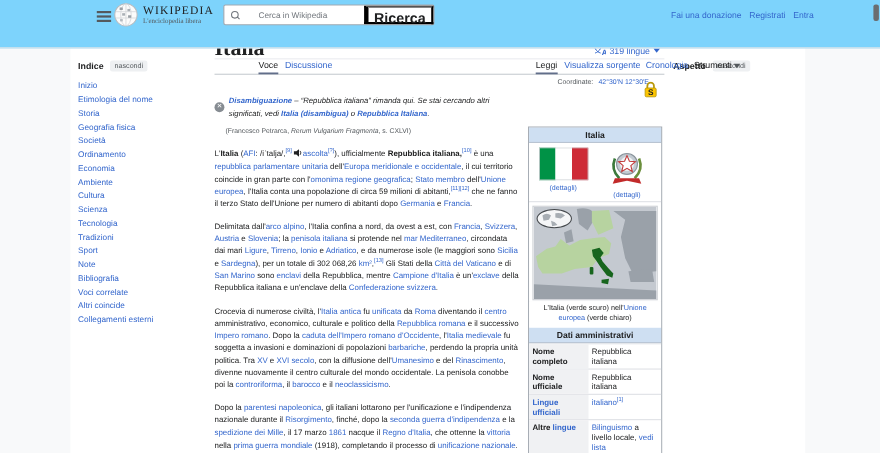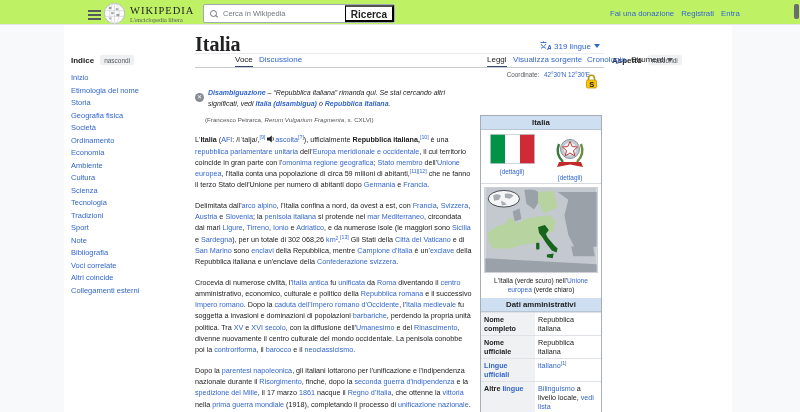--- a/index.html
+++ b/index.html
@@ -1,40 +1,40 @@
 <!DOCTYPE html>
 <html><head>
 <meta charset="utf-8">
 <style>
   * { margin:0; padding:0; box-sizing:border-box; }
   html,body { width:800px; height:412px; overflow:hidden; background:#f8f9fa;
     font-family:"Liberation Sans", sans-serif; color:#202122; }
   #screen { position:relative; width:800px; height:412px; overflow:hidden; background:#f8f9fa; }
   #paper { position:absolute; left:64px; top:0; width:668px; height:412px; background:#fff; }
   
-  #hdr { position:absolute; left:0; top:0; width:800px; height:25px; background:#bef264;
+  #hdr { position:absolute; left:0; top:0; width:800px; height:44px; background:#7dd3fc;
     border-bottom:1px solid #e3e5e8; z-index:5; }
   .burger { position:absolute; left:88px; top:10px; width:13px; height:2px; background:#54595d;
     box-shadow:0 4px 0 #54595d, 0 8px 0 #54595d; cursor:pointer; }
   #logo { position:absolute; left:103px; top:2px; display:flex; align-items:center; cursor:pointer; }
   #wordmark { margin-left:4px; }
   .wm-title { font-family:"Liberation Serif", serif; font-size:10.5px; letter-spacing:1px; color:#202122; line-height:11px; }
   .wm-sub { font-family:"Liberation Serif", serif; font-size:6.3px; color:#54595d; line-height:7px; }
   #searchbox { position:absolute; left:203px; top:4px; width:192px; height:19px;
-    border:1px solid #a2a9b1; border-radius:2px; background:#fff; display:flex; align-items:center; }
+    border:1px solid #a2a9b1; border-radius:2px; background:#fff; display:flex; align-items:center;gap:12px; }
   .mag { position:relative; width:8px; height:8px; margin:0 5px 0 6px; flex:none; }
   .mag::before { content:""; position:absolute; left:0; top:0; width:5px; height:5px;
     border:1.4px solid #72777d; border-radius:50%; }
   .mag::after { content:""; position:absolute; left:5.6px; top:5.6px; width:3.4px; height:1.4px;
     background:#72777d; transform:rotate(45deg); transform-origin:0 0; }
   #searchbox input { border:none; outline:none; flex:1; font-size:7.5px; color:#202122; min-width:0;
     font-family:"Liberation Sans", sans-serif; }
   #searchbox input::placeholder { color:#72777d; }
-  #search-btn { height:100%; border-left:1px solid #000000; background:#fff; font-weight:bold;
-    font-size:10px; padding:2px 5px; color:#202122; cursor:pointer; }
+  #search-btn { height:100%; border-left:4px solid #000000; background:#fff; font-weight:bold;
+    font-size:13px; padding:2px 5px; color:#202122; cursor:pointer; }
   #hdr-links { position:absolute; left:610px; top:9px; width:110px; display:flex; gap:7px;
     font-size:7.8px; white-space:nowrap; }
   .lnk { color:#3366cc; cursor:pointer; text-decoration:none; }
   
   #sb-thumb { position:absolute; right:1px; top:4px; width:5px; height:15px; background:#6a6d70;
     border-radius:2px; z-index:9; cursor:pointer; }
   
   #toc { position:absolute; left:71px; top:55px; width:104px; }
   .panel-head { display:flex; align-items:center; gap:6px; }
   .panel-title { font-size:8px; font-weight:bold; color:#202122; }

